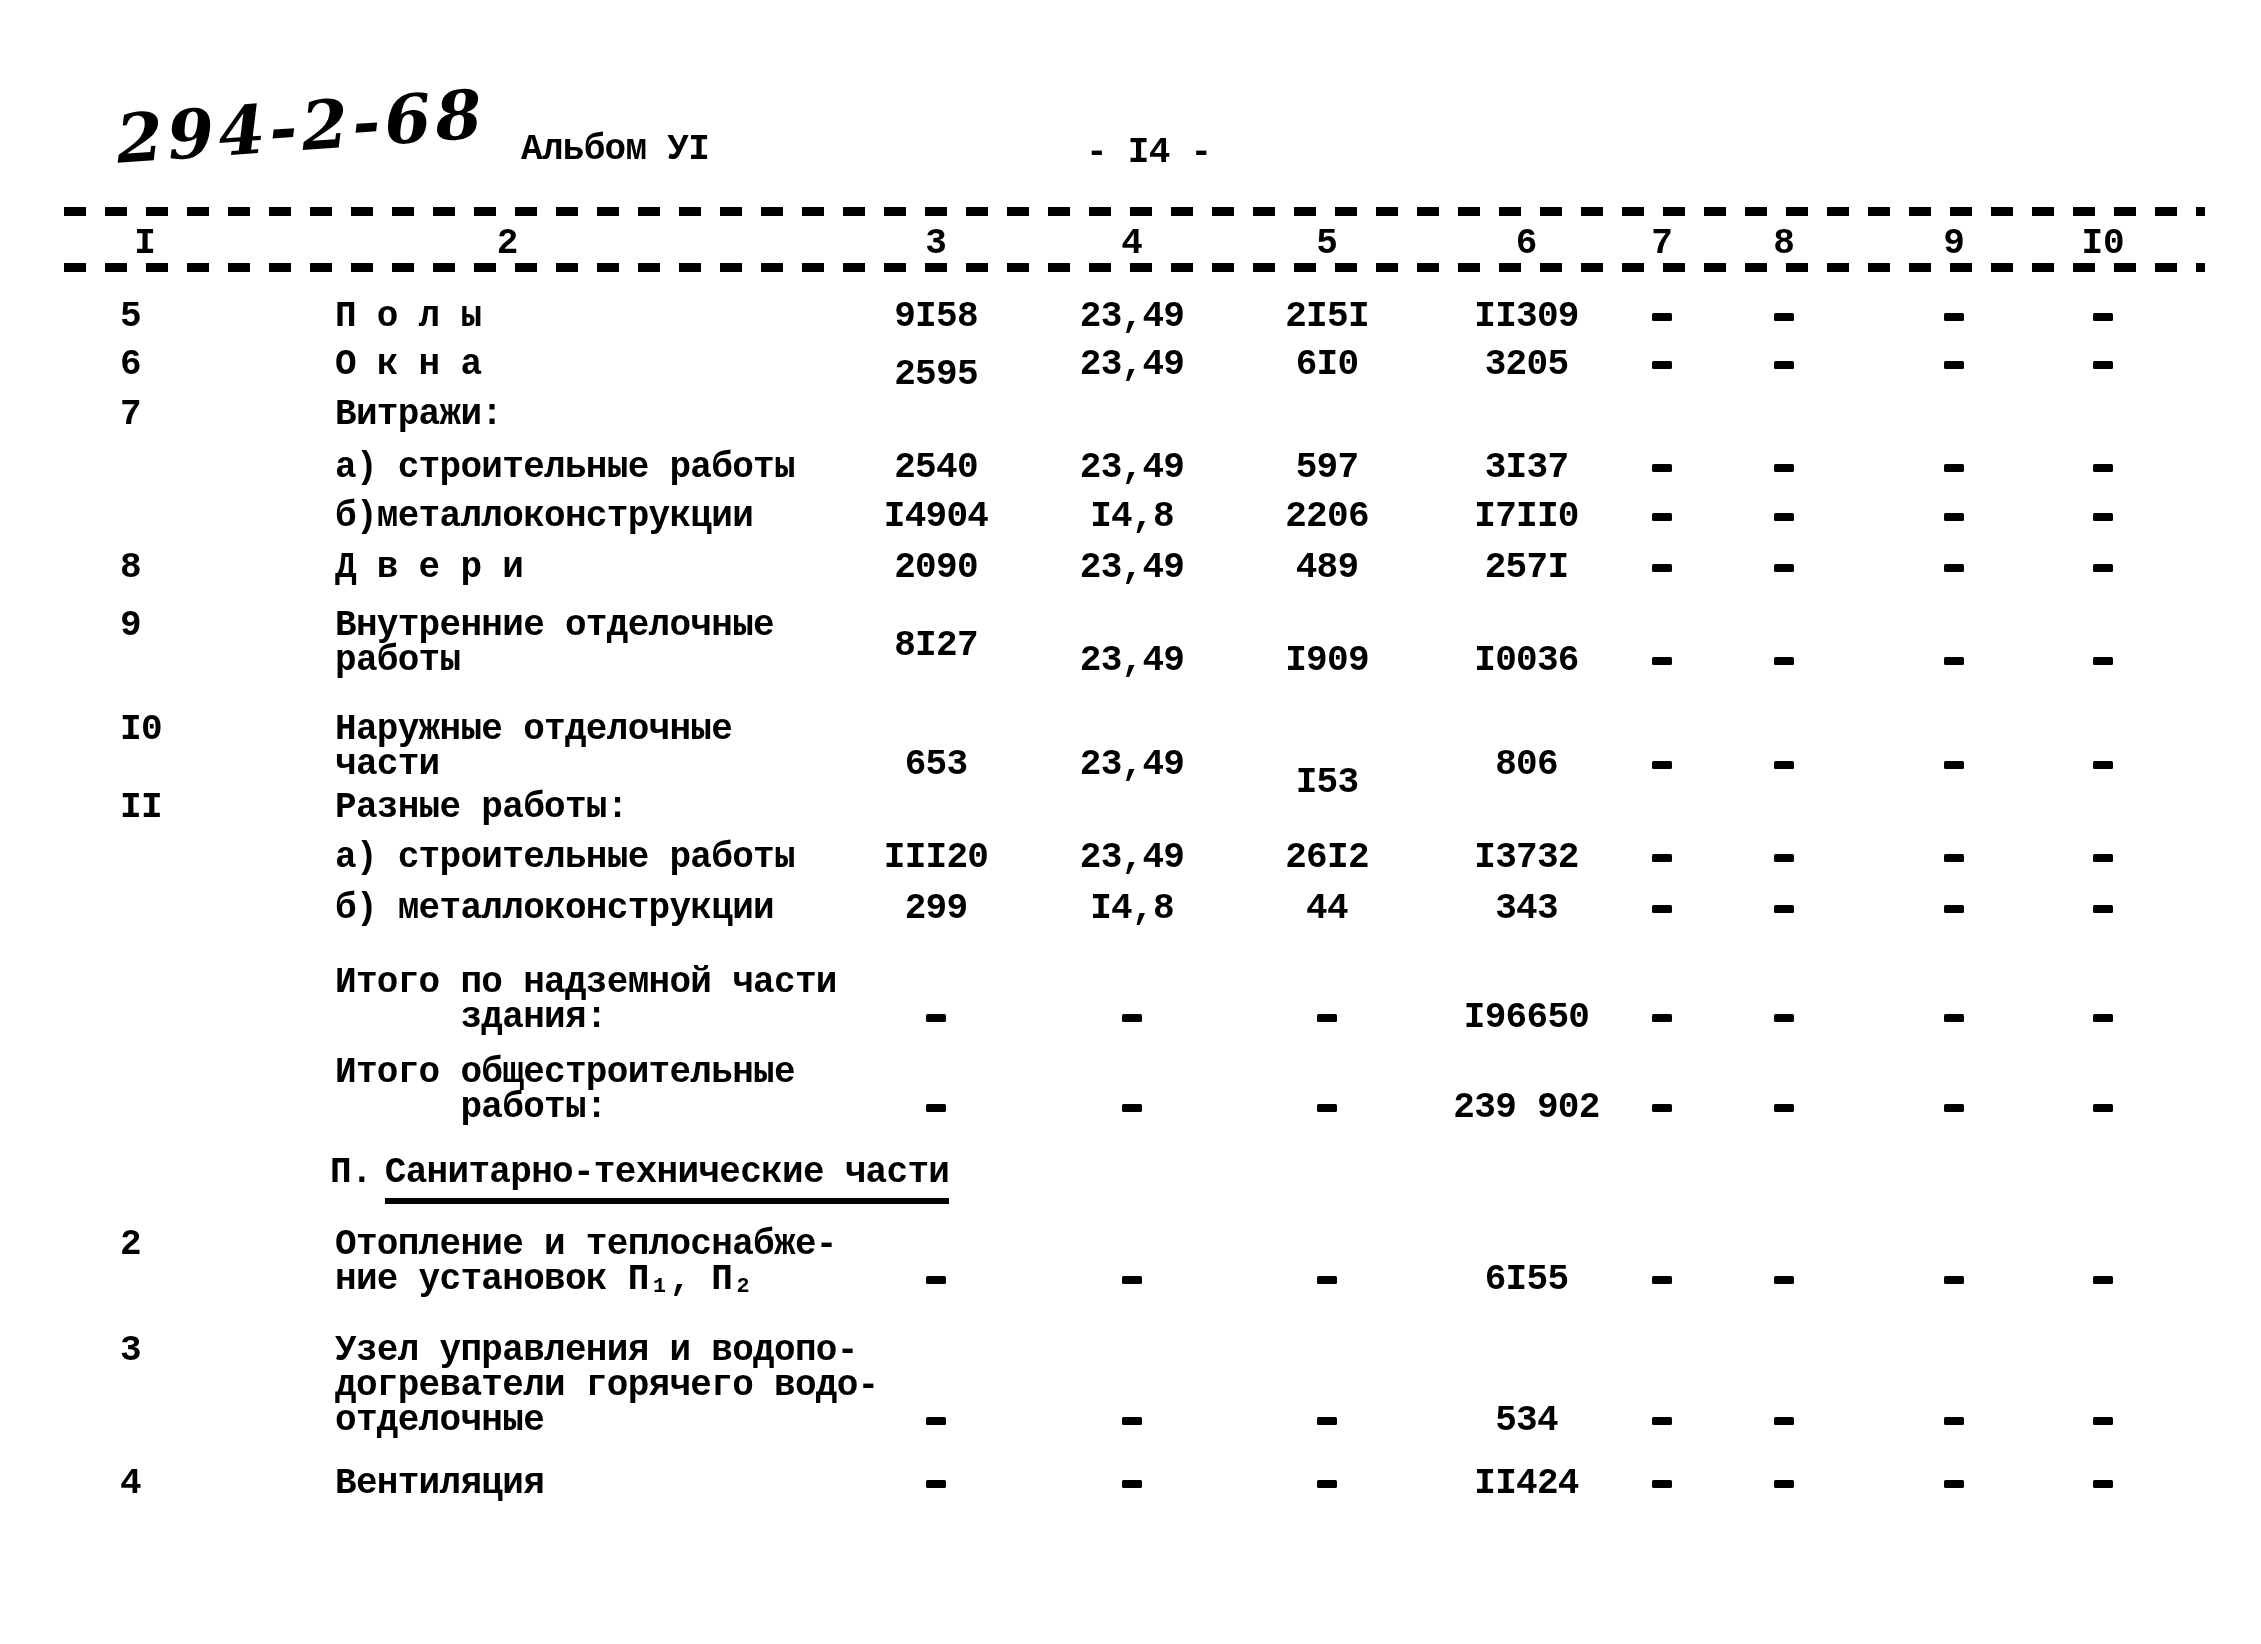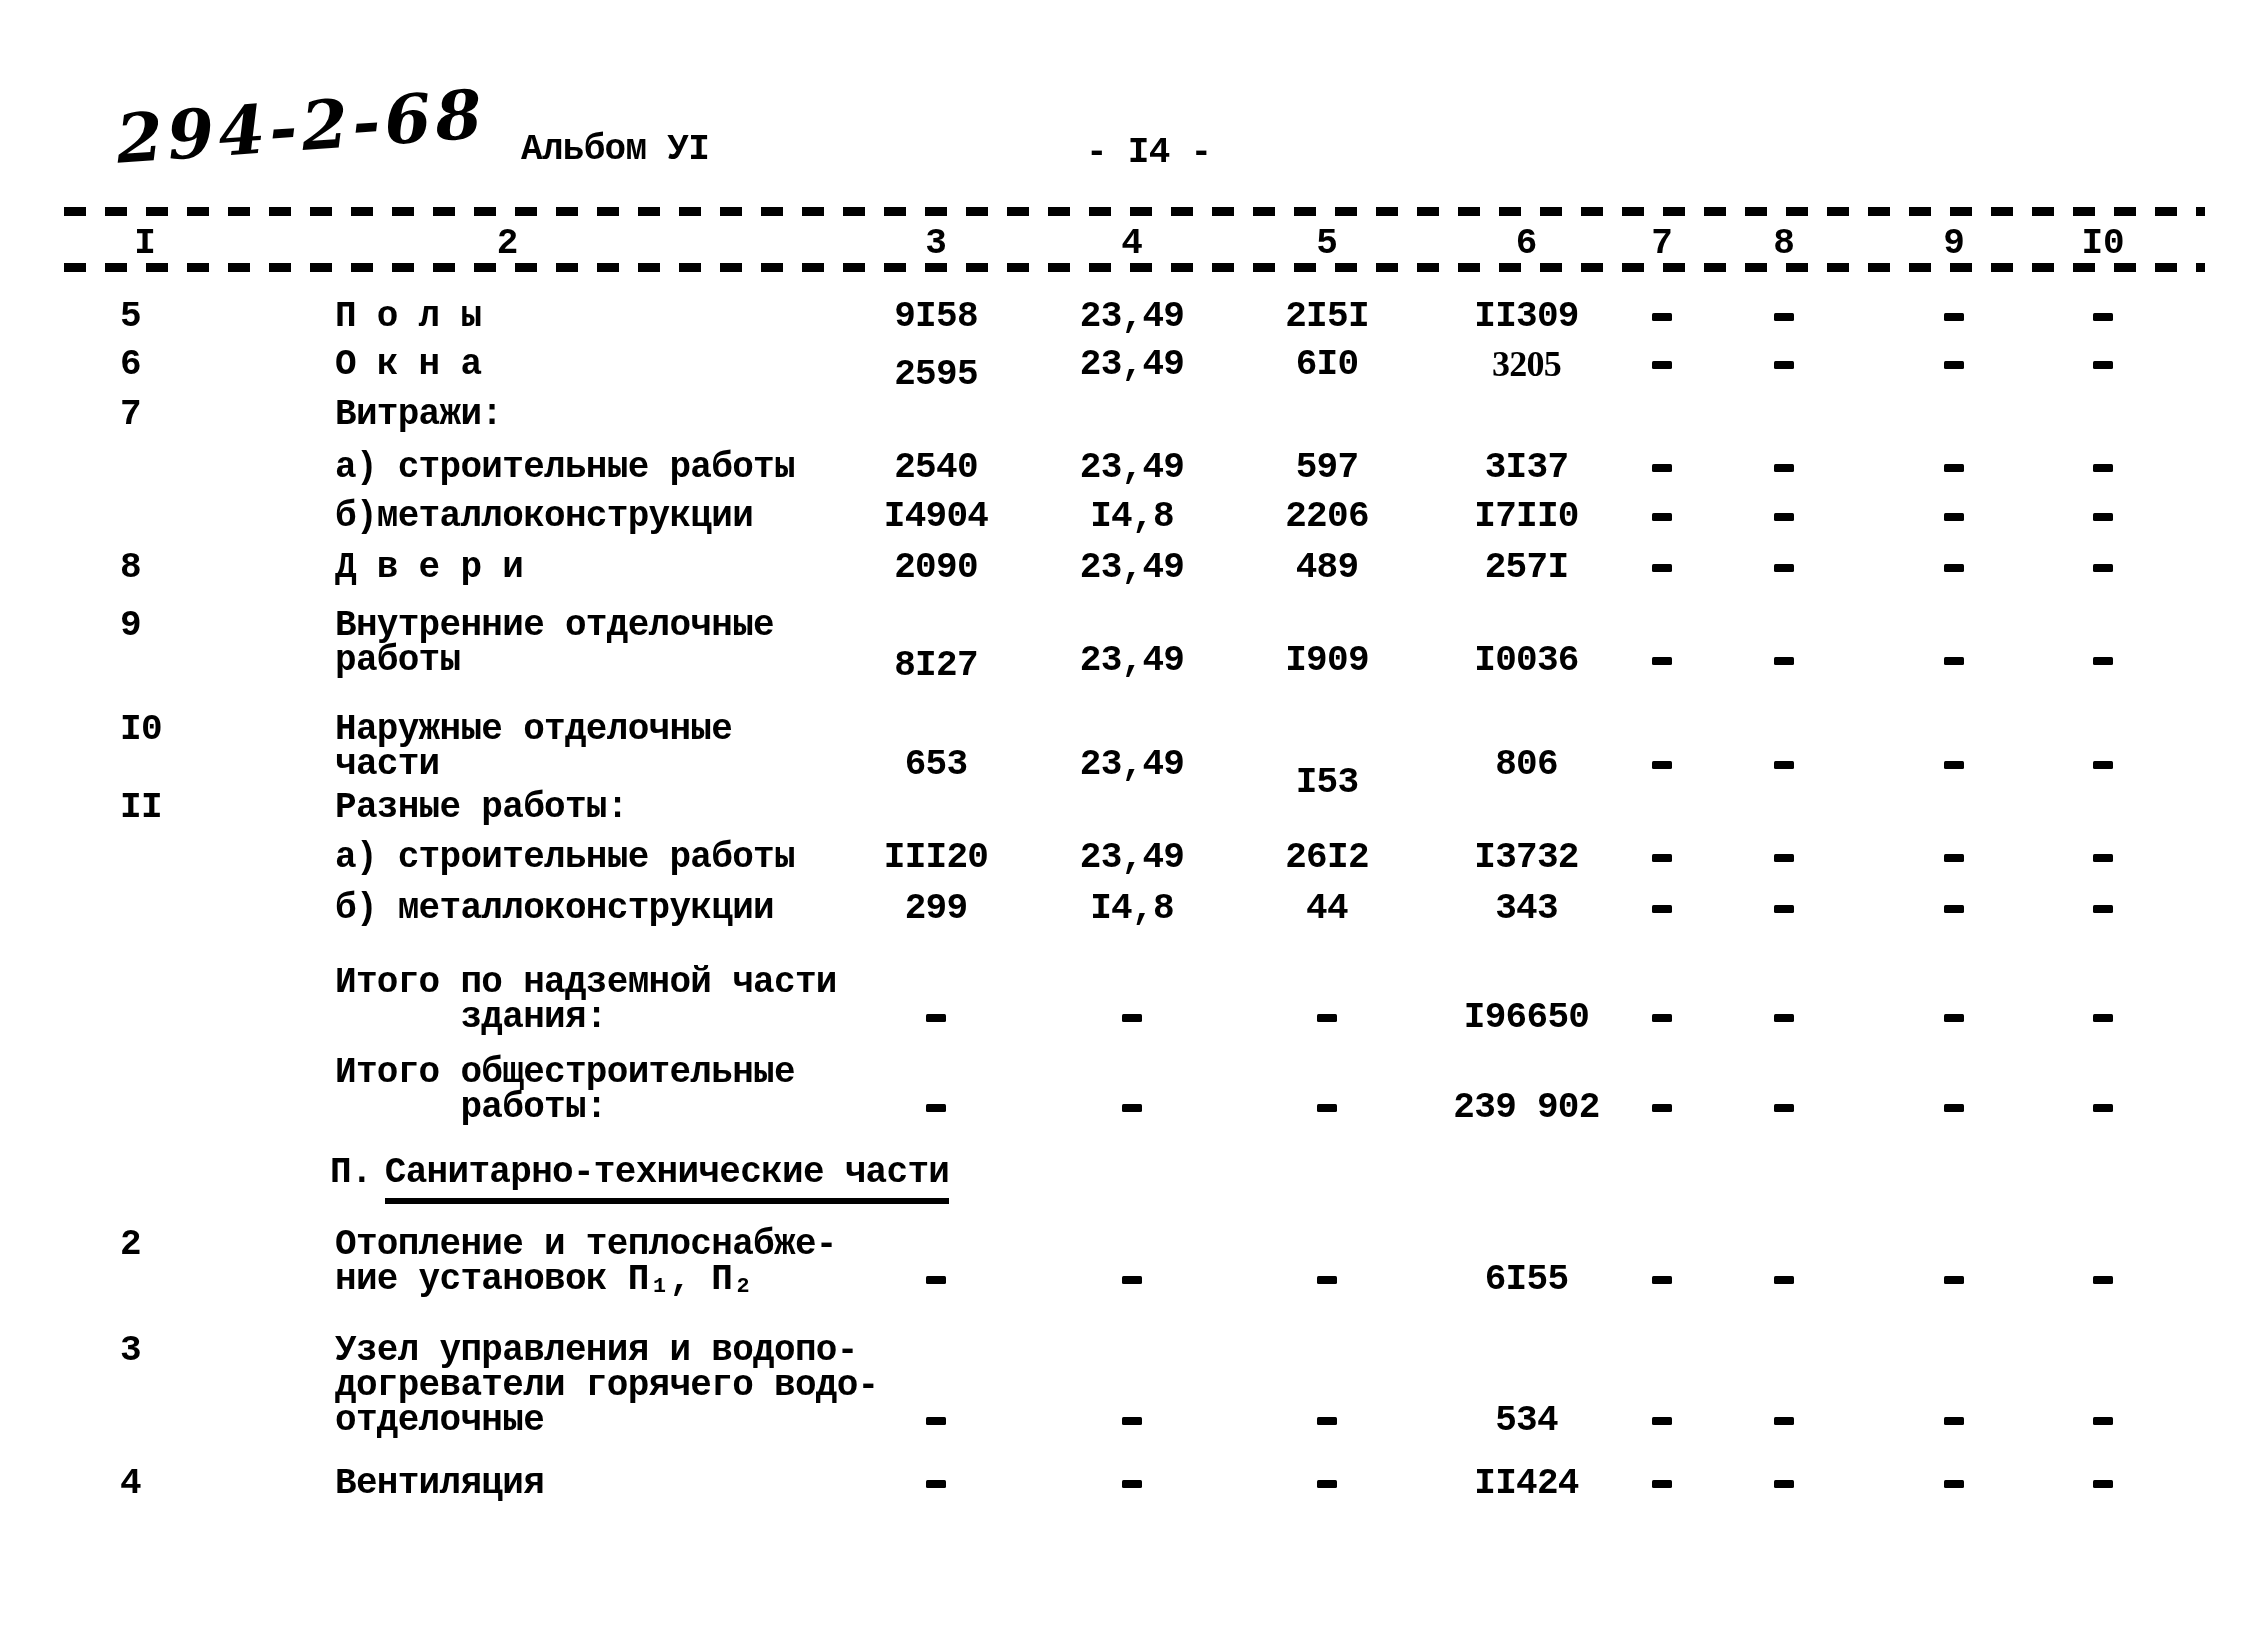--- a/index.html
+++ b/index.html
@@ -93,21 +93,21 @@
         <div class="cell val c8 dash-flex" style="top: 0px;"><div class="dash-mark"></div></div>
         <div class="cell val c9 dash-flex" style="top: 0px;"><div class="dash-mark"></div></div>
         <div class="cell val c10 dash-flex" style="top: 0px;"><div class="dash-mark"></div></div>
       </div>
       <div class="row" style="top: 347px;">
         <div class="cell col-num">6</div>
         <div class="cell col-label">О к н а</div>
         <div class="cell val c3" style="top: 10px;">2595</div>
         <div class="cell val c4" style="top: 0px;">23,49</div>
         <div class="cell val c5" style="top: 0px;">6I0</div>
-        <div class="cell val c6" style="top: 0px; font-family: Liberation Serif, serif;">3205</div>
+        <div class="cell val c6" style="top: 0px;">3205</div>
         <div class="cell val c7 dash-flex" style="top: 0px;"><div class="dash-mark"></div></div>
         <div class="cell val c8 dash-flex" style="top: 0px;"><div class="dash-mark"></div></div>
         <div class="cell val c9 dash-flex" style="top: 0px;"><div class="dash-mark"></div></div>
         <div class="cell val c10 dash-flex" style="top: 0px;"><div class="dash-mark"></div></div>
       </div>
       <div class="row" style="top: 397px;">
         <div class="cell col-num">7</div>
         <div class="cell col-label">Витражи:</div>
       </div>
       <div class="row" style="top: 450px;">
@@ -141,21 +141,21 @@
         <div class="cell val c6" style="top: 0px;">257I</div>
         <div class="cell val c7 dash-flex" style="top: 0px;"><div class="dash-mark"></div></div>
         <div class="cell val c8 dash-flex" style="top: 0px;"><div class="dash-mark"></div></div>
         <div class="cell val c9 dash-flex" style="top: 0px;"><div class="dash-mark"></div></div>
         <div class="cell val c10 dash-flex" style="top: 0px;"><div class="dash-mark"></div></div>
       </div>
       <div class="row" style="top: 608px;">
         <div class="cell col-num">9</div>
         <div class="cell col-label">Внутренние отделочные
 работы</div>
-        <div class="cell val c3" style="top: 40px;">8I27</div>
+        <div class="cell val c3" style="top: 20px;">8I27</div>
         <div class="cell val c4" style="top: 35px;">23,49</div>
         <div class="cell val c5" style="top: 35px;">I909</div>
         <div class="cell val c6" style="top: 35px;">I0036</div>
         <div class="cell val c7 dash-flex" style="top: 35px;"><div class="dash-mark"></div></div>
         <div class="cell val c8 dash-flex" style="top: 35px;"><div class="dash-mark"></div></div>
         <div class="cell val c9 dash-flex" style="top: 35px;"><div class="dash-mark"></div></div>
         <div class="cell val c10 dash-flex" style="top: 35px;"><div class="dash-mark"></div></div>
       </div>
       <div class="row" style="top: 712px;">
         <div class="cell col-num">I0</div>

